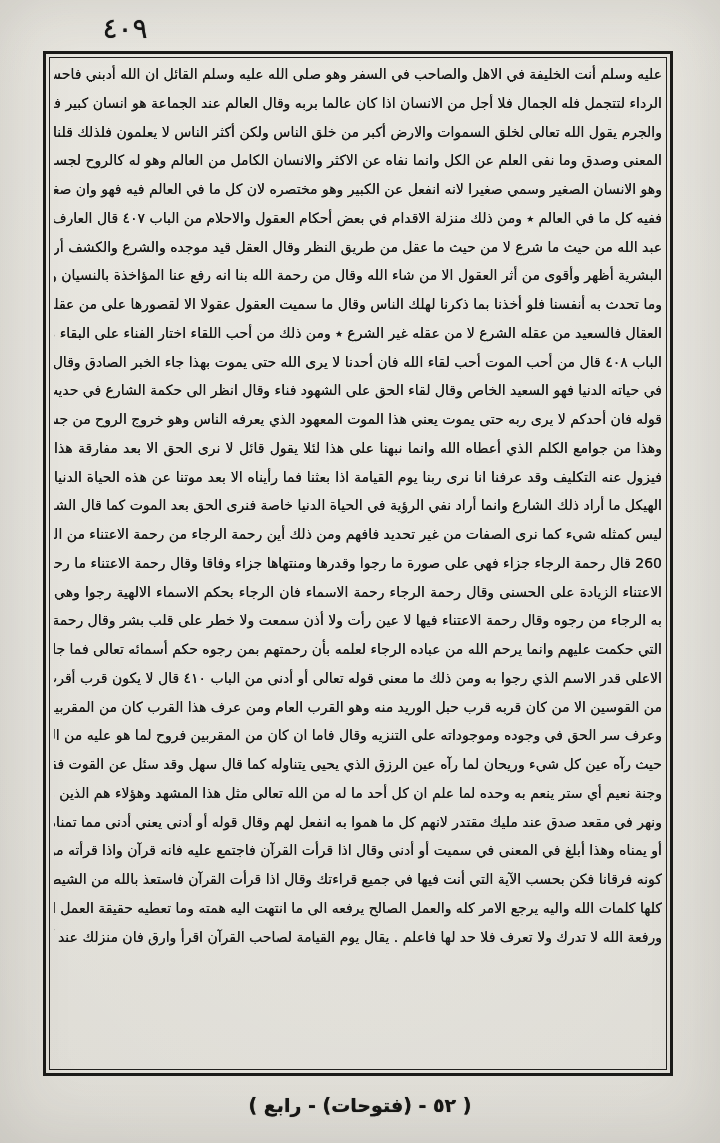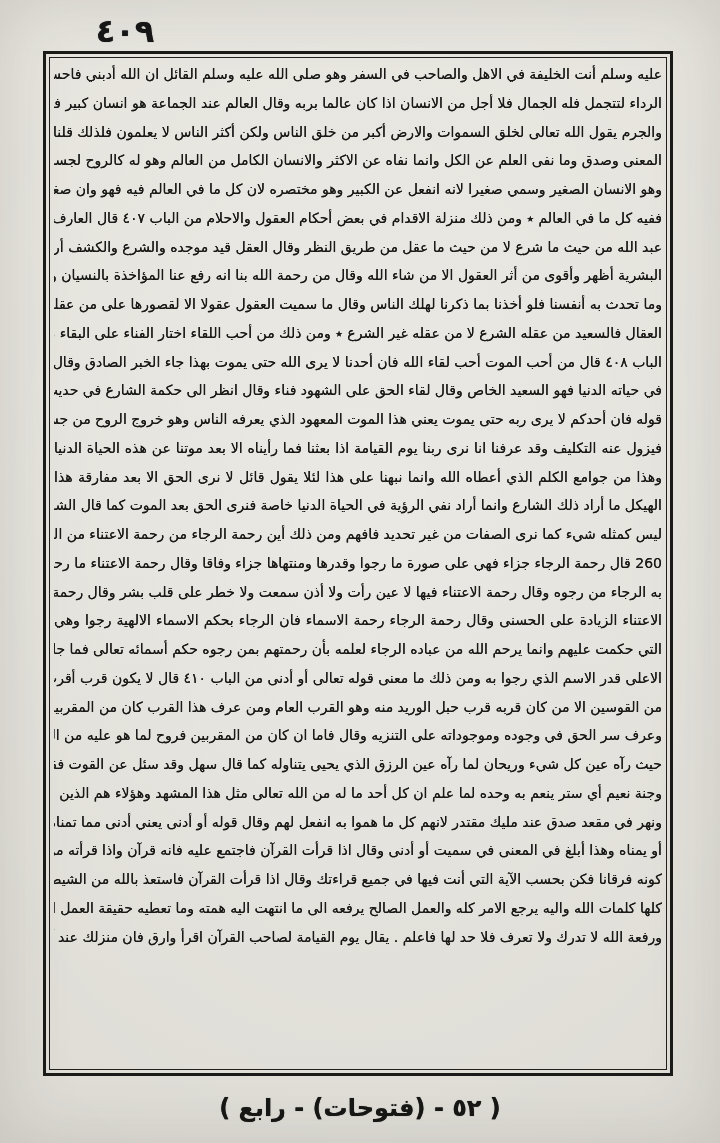--- a/index.html
+++ b/index.html
@@ -20,22 +20,22 @@
     background:
       radial-gradient(ellipse 120% 110% at 50% 45%, rgba(255,255,255,0.25) 0%, rgba(0,0,0,0) 60%),
       linear-gradient(180deg, #e6e4dd 0%, #e2e0d9 55%, #dedcd5 100%);
     box-shadow: inset 0 0 70px rgba(90,85,75,0.18);
   }
   .page-number {
     position: absolute;
     top: 12px;
     left: 90px;
     width: 70px;
-    font-size: 32px;
-    font-weight: bold;
+    font-size: 28px;
+    font-weight: normal;
     color: #161616;
     text-align: center;
     text-shadow: 0 0 0.7px rgba(10,10,10,0.85);
     direction: rtl;
   }
   .frame-outer {
     position: absolute;
     left: 43px;
     top: 51px;
     width: 630px;
@@ -65,21 +65,21 @@
     text-align: justify;
     text-align-last: justify;
     text-shadow: 0 0 0.6px rgba(15,15,15,0.9);
   }
   .footer-signature {
     position: absolute;
     top: 1094px;
     left: 0;
     width: 100%;
     text-align: center;
-    font-size: 24px;
+    font-size: 19px;
     font-weight: bold;
     color: #161614;
     direction: rtl;
     text-shadow: 0 0 0.7px rgba(10,10,10,0.85);
   }
 </style>
 </head>
 <body>
 
 <div class="paper"></div>
@@ -95,27 +95,27 @@
       <div class="text-line">المعنى وصدق وما نفى العلم عن الكل وانما نفاه عن الاكثر والانسان الكامل من العالم وهو له كالروح لجسم الحيوان</div>
       <div class="text-line">وهو الانسان الصغير وسمي صغيرا لانه انفعل عن الكبير وهو مختصره لان كل ما في العالم فيه فهو وان صغر جرمه</div>
       <div class="text-line">ففيه كل ما في العالم ٭ ومن ذلك منزلة الاقدام في بعض أحكام العقول والاحلام من الباب ٤٠٧ قال العارف من</div>
       <div class="text-line">عبد الله من حيث ما شرع لا من حيث ما عقل من طريق النظر وقال العقل قيد موجده والشرع والكشف أرسله</div>
       <div class="text-line">البشرية أظهر وأقوى من أثر العقول الا من شاء الله وقال من رحمة الله بنا انه رفع عنا المؤاخذة بالنسيان والخطأ</div>
       <div class="text-line">وما تحدث به أنفسنا فلو أخذنا بما ذكرنا لهلك الناس وقال ما سميت العقول عقولا الا لقصورها على من عقلته من</div>
       <div class="text-line">العقال فالسعيد من عقله الشرع لا من عقله غير الشرع ٭ ومن ذلك من أحب اللقاء اختار الفناء على البقاء من</div>
       <div class="text-line">الباب ٤٠٨ قال من أحب الموت أحب لقاء الله فان أحدنا لا يرى الله حتى يموت بهذا جاء الخبر الصادق وقال من مات</div>
       <div class="text-line">في حياته الدنيا فهو السعيد الخاص وقال لقاء الحق على الشهود فناء وقال انظر الى حكمة الشارع في حديث الدجال في</div>
       <div class="text-line">قوله فان أحدكم لا يرى ربه حتى يموت يعني هذا الموت المعهود الذي يعرفه الناس وهو خروج الروح من جسم الحيوان</div>
+      <div class="text-line">وهذا من جوامع الكلم الذي أعطاه الله وانما نبهنا على هذا لئلا يقول قائل لا نرى الحق الا بعد مفارقة هذا</div>
       <div class="text-line">فيزول عنه التكليف وقد عرفنا انا نرى ربنا يوم القيامة اذا بعثنا فما رأيناه الا بعد موتنا عن هذه الحياة الدنيا</div>
-      <div class="text-line">وهذا من جوامع الكلم الذي أعطاه الله وانما نبهنا على هذا لئلا يقول قائل لا نرى الحق الا بعد مفارقة هذا</div>
       <div class="text-line">الهيكل ما أراد ذلك الشارع وانما أراد نفي الرؤية في الحياة الدنيا خاصة فنرى الحق بعد الموت كما قال الشارع</div>
       <div class="text-line">ليس كمثله شيء كما نرى الصفات من غير تحديد فافهم ومن ذلك أين رحمة الرجاء من رحمة الاعتناء من الباب</div>
       <div class="text-line">260 قال رحمة الرجاء جزاء فهي على صورة ما رجوا وقدرها ومنتهاها جزاء وفاقا وقال رحمة الاعتناء ما رحم</div>
+      <div class="text-line">الاعتناء الزيادة على الحسنى وقال رحمة الرجاء رحمة الاسماء فان الرجاء بحكم الاسماء الالهية رجوا وهي</div>
       <div class="text-line">به الرجاء من رجوه وقال رحمة الاعتناء فيها لا عين رأت ولا أذن سمعت ولا خطر على قلب بشر وقال رحمة</div>
-      <div class="text-line">الاعتناء الزيادة على الحسنى وقال رحمة الرجاء رحمة الاسماء فان الرجاء بحكم الاسماء الالهية رجوا وهي</div>
       <div class="text-line">التي حكمت عليهم وانما يرحم الله من عباده الرجاء لعلمه بأن رحمتهم بمن رجوه حكم أسمائه تعالى فما جازاهم</div>
       <div class="text-line">الاعلى قدر الاسم الذي رجوا به ومن ذلك ما معنى قوله تعالى أو أدنى من الباب ٤١٠ قال لا يكون قرب أقرب</div>
       <div class="text-line">من القوسين الا من كان قربه قرب حبل الوريد منه وهو القرب العام ومن عرف هذا القرب كان من المقربين</div>
       <div class="text-line">وعرف سر الحق في وجوده وموجوداته على التنزيه وقال فاما ان كان من المقربين فروح لما هو عليه من الراحة</div>
       <div class="text-line">حيث رآه عين كل شيء وريحان لما رآه عين الرزق الذي يحيى يتناوله كما قال سهل وقد سئل عن القوت فقال الله</div>
       <div class="text-line">وجنة نعيم أي ستر ينعم به وحده لما علم ان كل أحد ما له من الله تعالى مثل هذا المشهد وهؤلاء هم الذين هم في جنات</div>
       <div class="text-line">ونهر في مقعد صدق عند مليك مقتدر لانهم كل ما هموا به انفعل لهم وقال قوله أو أدنى يعني أدنى مما تمناه العبد</div>
       <div class="text-line">أو يمناه وهذا أبلغ في المعنى في سميت أو أدنى وقال اذا قرأت القرآن فاجتمع عليه فانه قرآن واذا قرأته من</div>
       <div class="text-line">كونه فرقانا فكن بحسب الآية التي أنت فيها في جميع قراءتك وقال اذا قرأت القرآن فاستعذ بالله من الشيطان</div>
       <div class="text-line">كلها كلمات الله واليه يرجع الامر كله والعمل الصالح يرفعه الى ما انتهت اليه همته وما تعطيه حقيقة العمل الرافع له</div>

